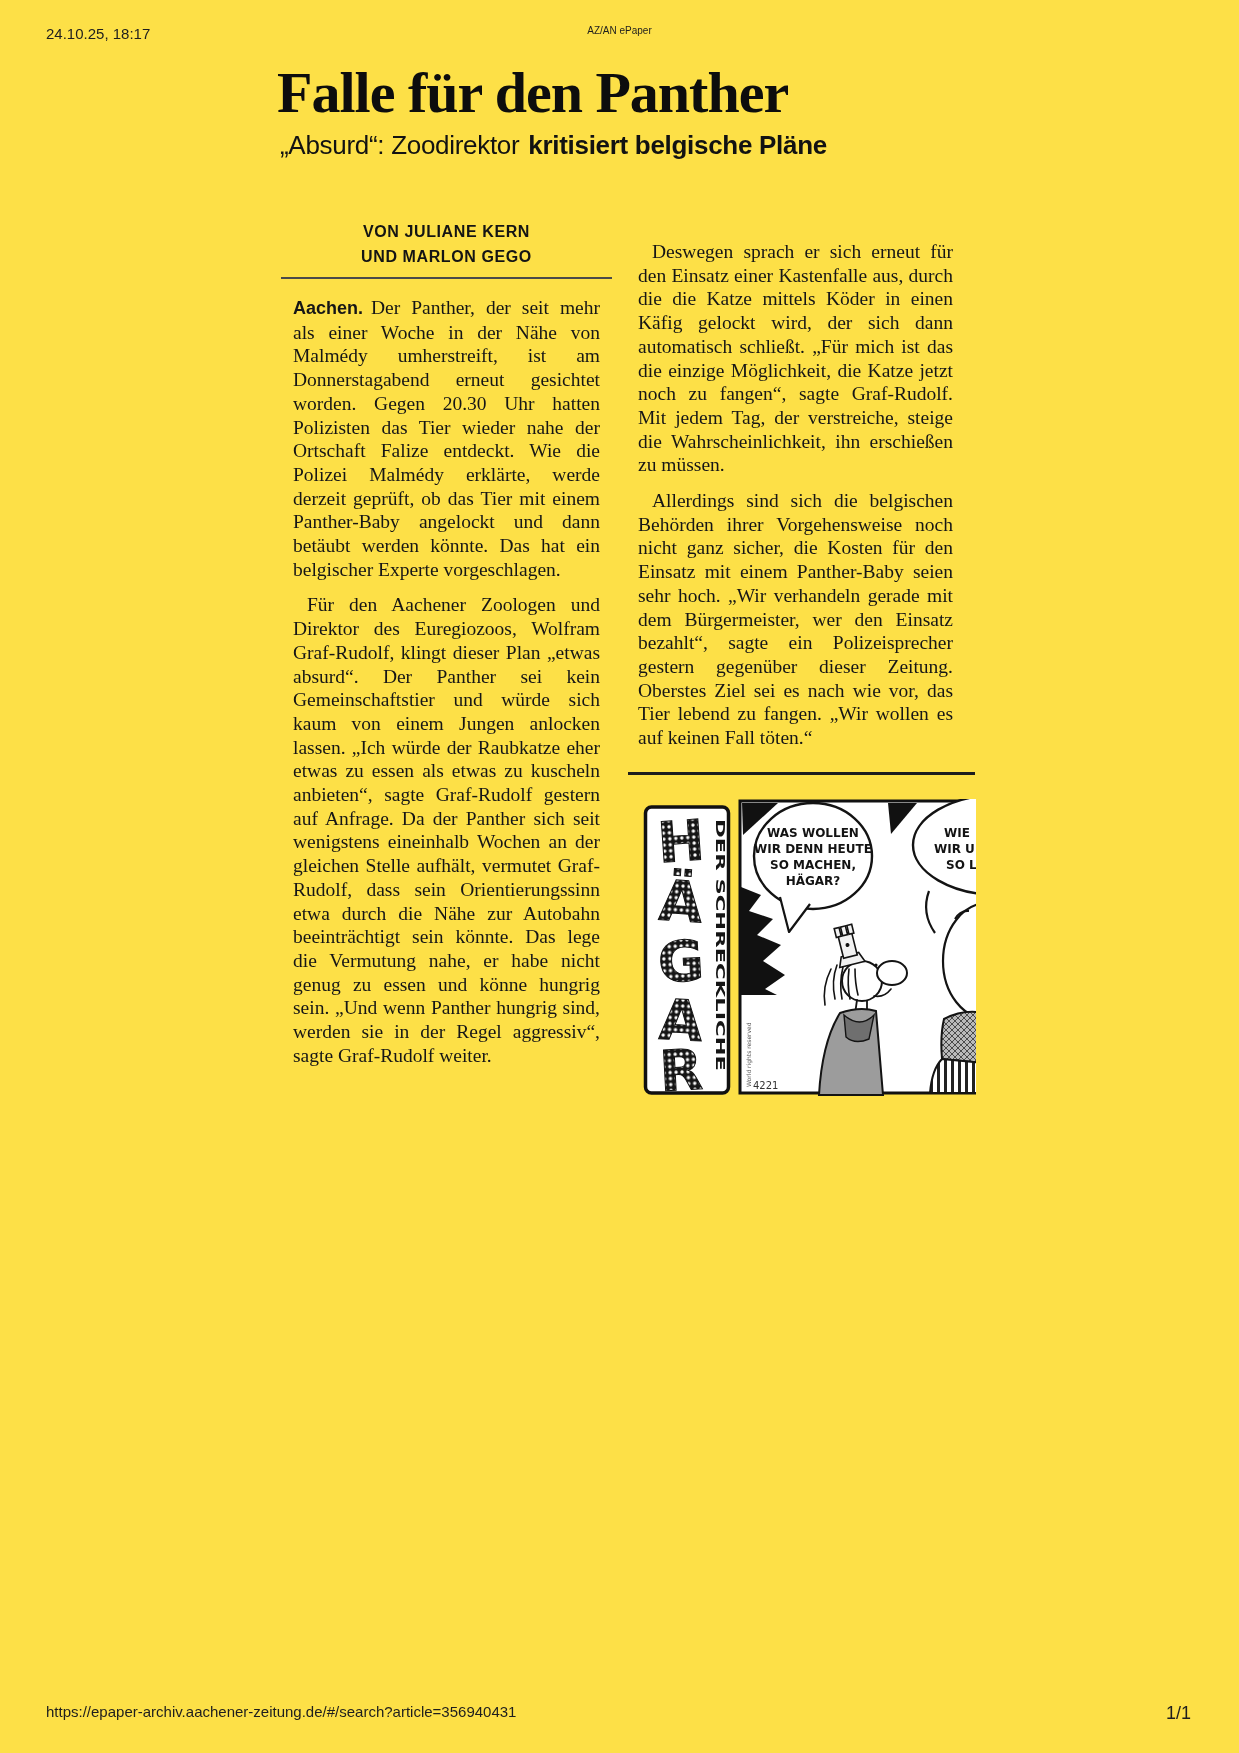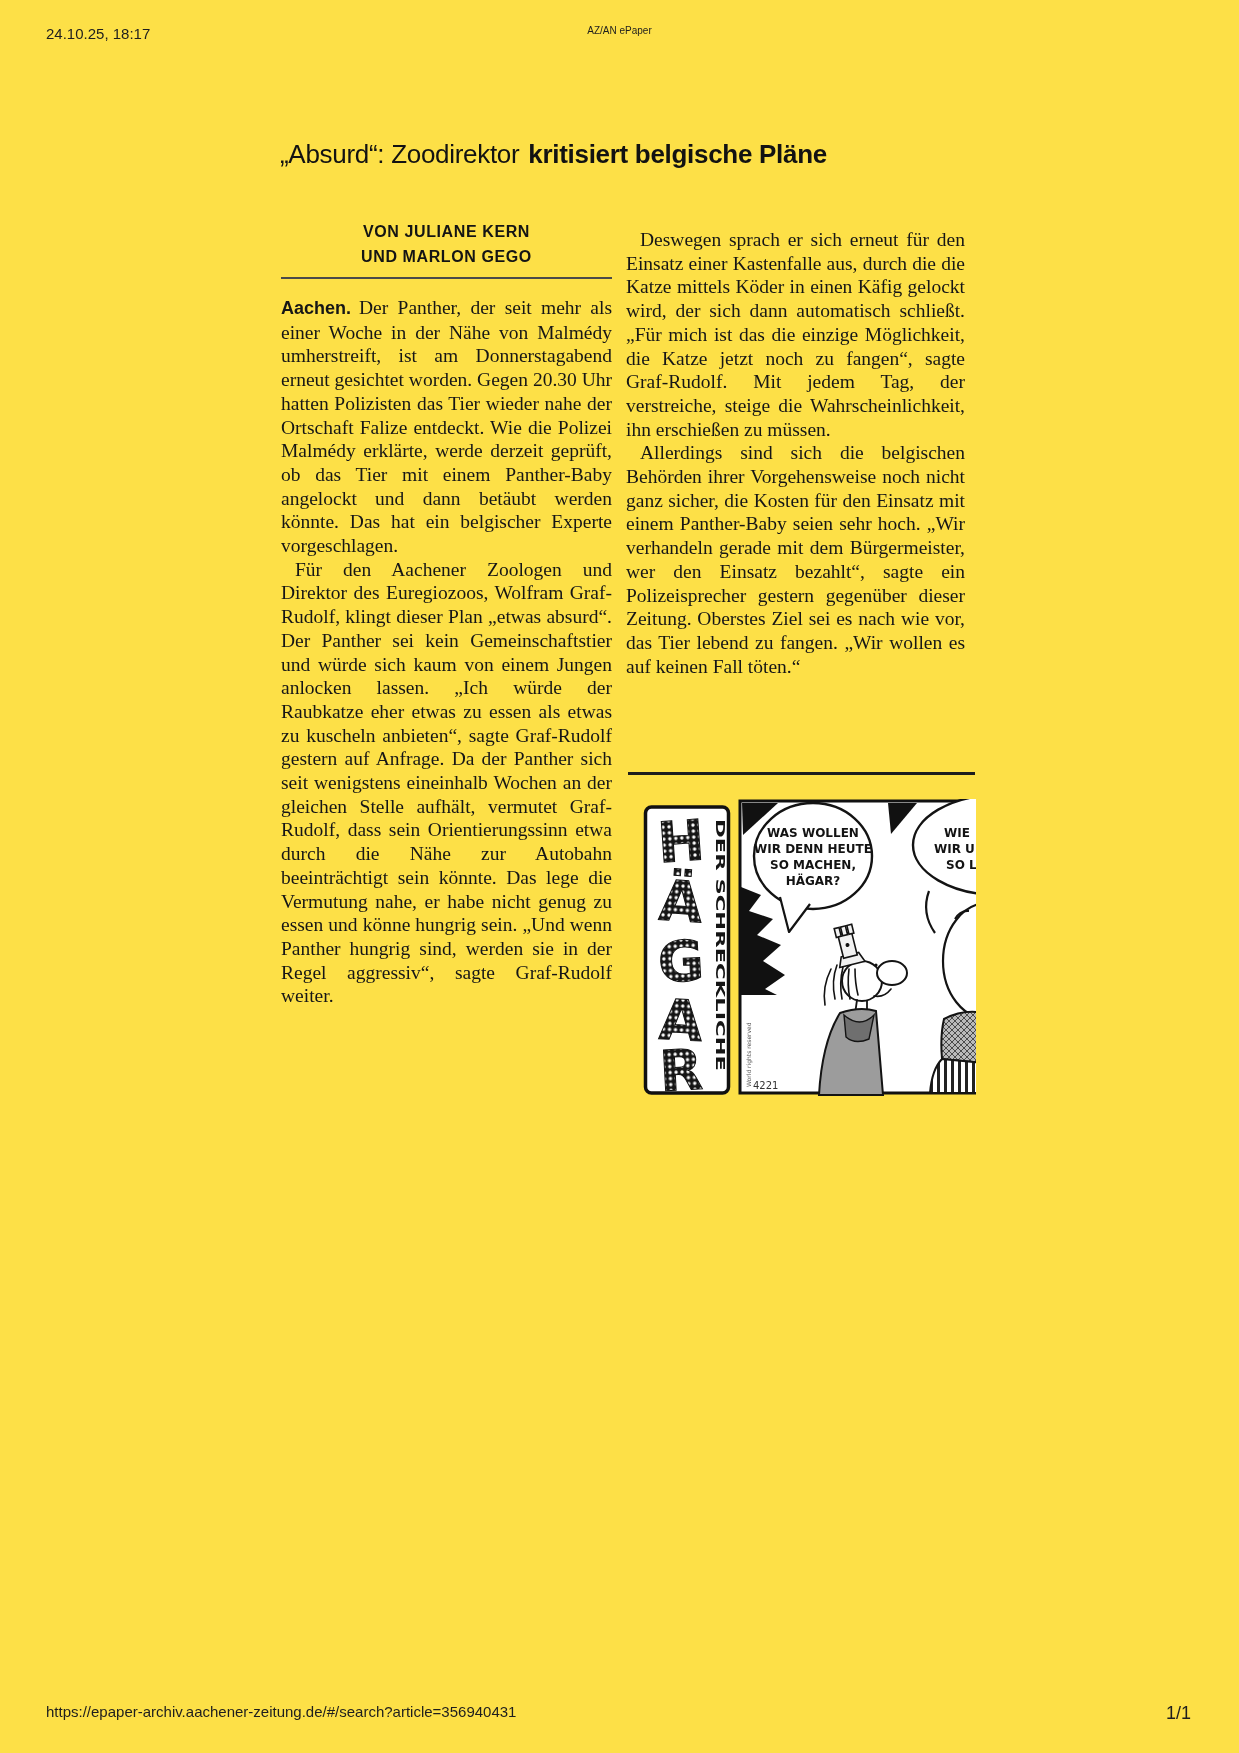--- a/index.html
+++ b/index.html
@@ -13,33 +13,33 @@
         font-family:"Liberation Sans",sans-serif;font-size:10px;color:#1e1e1e;}
   .print-url{position:absolute;left:46px;top:1703px;
         font-family:"Liberation Sans",sans-serif;font-size:15px;color:#1e1e1e;}
   .print-pageno{position:absolute;right:48px;top:1703px;
         font-family:"Liberation Sans",sans-serif;font-size:18px;color:#1e1e1e;}
 
   
   .headline{position:absolute;left:277px;top:60px;margin:0;white-space:nowrap;
         font-family:"Liberation Serif",serif;font-weight:700;font-size:58px;line-height:1.15;
         letter-spacing:-1px;color:#0d0d0d;}
-  .subheadline{position:absolute;left:280px;top:139px;white-space:nowrap;
+  .subheadline{position:absolute;left:280px;top:130px;white-space:nowrap;
         font-family:"Liberation Sans",sans-serif;font-size:26px;letter-spacing:-0.3px;color:#121212;}
   .subheadline .reg{font-weight:400;margin-right:9px;}
   .subheadline .bold{font-weight:700;}
 
   .col-left{position:absolute;left:281px;top:219px;width:331px;}
   .col-right{position:absolute;left:626px;top:228px;width:339px;}
 
   .byline{font-family:"Liberation Sans",sans-serif;font-weight:700;font-size:16px;
         line-height:25px;letter-spacing:0.6px;color:#141414;text-align:center;}
   .byline-rule{height:2px;background:#4a4a4a;margin:8px 0 0 0;border:none;}
 
-  .body-p{font-size:19.5px;line-height:23.7px;text-align:justify;margin:0;color:#161616;
+  .body-p{font-size:19.5px;line-height:23.7px;text-align:justify;margin:12px;color:#161616;
         hyphens:auto;-webkit-hyphens:auto;}
   .col-left .lead-p{margin-top:17px;}
   .body-p.indent{text-indent:14px;}
   .dateline{font-family:"Liberation Sans",sans-serif;font-weight:700;font-size:18px;margin-right:8px;}
 
   .comic-rule{position:absolute;left:628px;top:772px;width:347px;height:3px;background:#1d1d1d;}
   .comic{position:absolute;left:643px;top:799px;width:333px;height:298px;}
 
   
   .comic-text{font-family:"DejaVu Sans",sans-serif;font-weight:700;fill:#131313;}
@@ -52,20 +52,21 @@
   .fine-print{font-family:"DejaVu Sans",sans-serif;font-size:6px;fill:#555;}
 </style>
 </head>
 <body>
 
 <div class="page">
 
   <div class="print-datetime">24.10.25, 18:17</div>
   <div class="print-doc-title">AZ/AN ePaper</div>
 
+  <h1 class="headline">Falle für den Panther</h1>
 
   <div class="subheadline">
     <span class="reg">„Absurd“: Zoodirektor</span><span class="bold">kritisiert belgische Pläne</span>
   </div>
 
   <div class="col-left">
     <div class="byline">
       <div>VON JULIANE KERN</div>
       <div>UND MARLON GEGO</div>
     </div>

